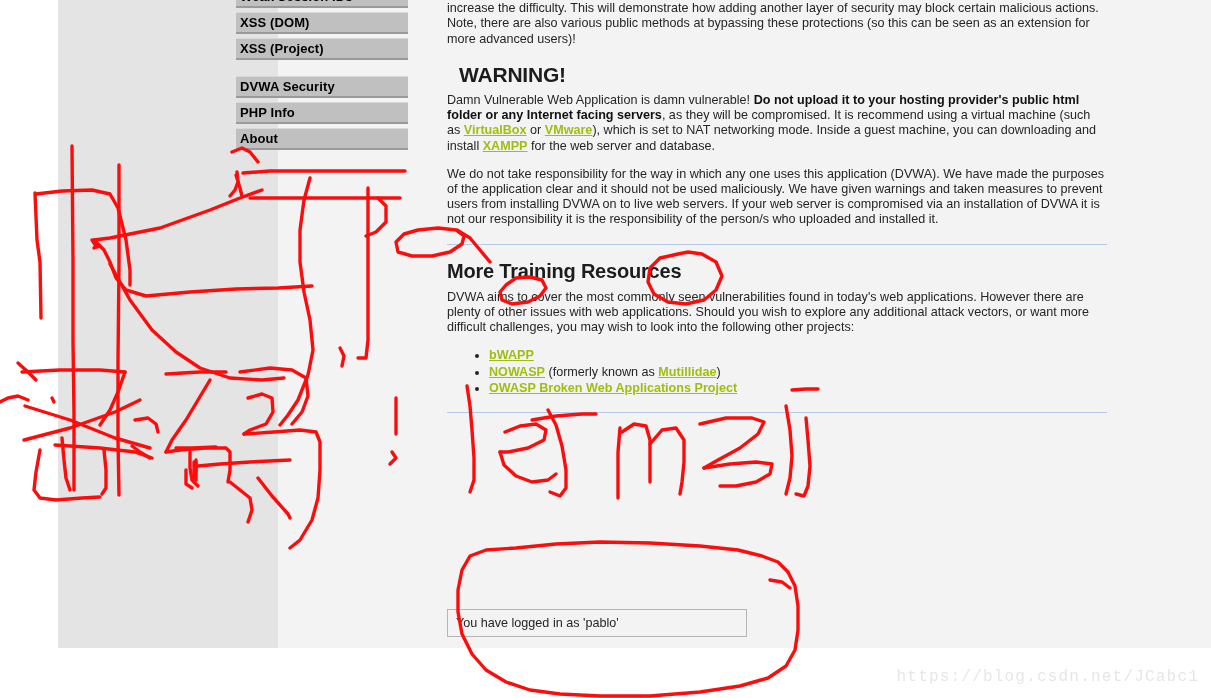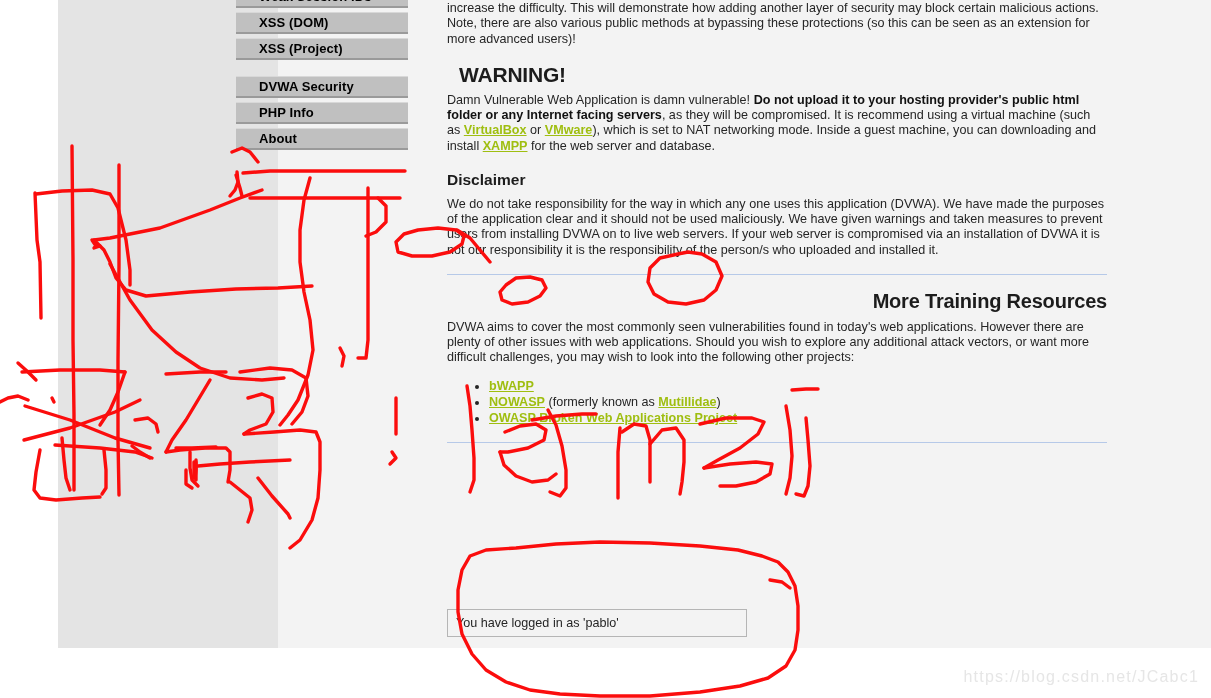--- a/index.html
+++ b/index.html
@@ -51,21 +51,21 @@
   .nav-group { margin-bottom: 16px; }
   .nav-item {
     display: block;
     width: 172px;
     box-sizing: border-box;
     height: 22px;
     line-height: 20px;
     background: #c0c0c0;
     border-top: 1px solid #d8d8d8;
     border-bottom: 2px solid #9a9a9a;
-    padding-left: 23px;
+    padding-left: 4px;
     margin-bottom: 4px;
     font-size: 13px;
     font-weight: bold;
     color: #000000;
     letter-spacing: .1px;
     cursor: pointer;
     user-select: none;
     overflow: hidden;
     white-space: nowrap;
   }
@@ -95,21 +95,20 @@
     font-weight: bold;
     color: #1c1c1c;
     margin: 18px 0 10px 0;
   }
   #content h3 {
     font-size: 20px;
     font-weight: bold;
     color: #1c1c1c;
     margin: 19px 0 11px 0;
     letter-spacing: -0.2px;
-    text-align: right;
   }
   #content hr {
     border: none;
     border-top: 1px solid #b6c9e8;
     margin: 16px 0 13px 0;
   }
   #content a {
     color: #9fbe10;
     font-weight: bold;
     text-decoration: underline;
@@ -135,21 +134,21 @@
     font-size: 12.6px;
     color: #252525;
     padding: 6px 0 0 8px;
   }
 
   
   #watermark {
     position: absolute;
     right: 12px;
     bottom: 12px;
-    font-family: Liberation Sans, sans-serif;
+    font-family: Liberation Mono, monospace;
     font-size: 16px;
     letter-spacing: 1.2px;
     color: #e6e6e6;
     user-select: none;
   }
 
   
   #annotations {
     position: absolute;
     inset: 0;
@@ -189,21 +188,20 @@
 
   </nav>
 
   <main id="content">
 
     <p>DVWA also includes a Web Application Firewall (WAF), PHPIDS, which can be enabled at any stage to further increase the difficulty. This will demonstrate how adding another layer of security may block certain malicious actions. Note, there are also various public methods at bypassing these protections (so this can be seen as an extension for more advanced users)!</p>
 
     <h1>WARNING!</h1>
     <p><span>Damn Vulnerable Web Application is damn vulnerable! </span><b>Do not upload it to your hosting provider's public html folder or any Internet facing servers</b><span>, as they will be compromised. It is recommend using a virtual machine (such as </span><a href="#">VirtualBox</a><span> or </span><a href="#">VMware</a><span>), which is set to NAT networking mode. Inside a guest machine, you can downloading and install </span><a href="#">XAMPP</a><span> for the web server and database.</span></p>
 
-    <h2>Disclaimer</h2>
     <p>We do not take responsibility for the way in which any one uses this application (DVWA). We have made the purposes of the application clear and it should not be used maliciously. We have given warnings and taken measures to prevent users from installing DVWA on to live web servers. If your web server is compromised via an installation of DVWA it is not our responsibility it is the responsibility of the person/s who uploaded and installed it.</p>
 
     <hr>
 
     <h3>More Training Resources</h3>
     <p>DVWA aims to cover the most commonly seen vulnerabilities found in today's web applications. However there are plenty of other issues with web applications. Should you wish to explore any additional attack vectors, or want more difficult challenges, you may wish to look into the following other projects:</p>
 
     <ul>
       <li><a href="#">bWAPP</a></li>
       <li><a href="#">NOWASP</a><span> (formerly known as </span><a href="#">Mutillidae</a><span>)</span></li>

